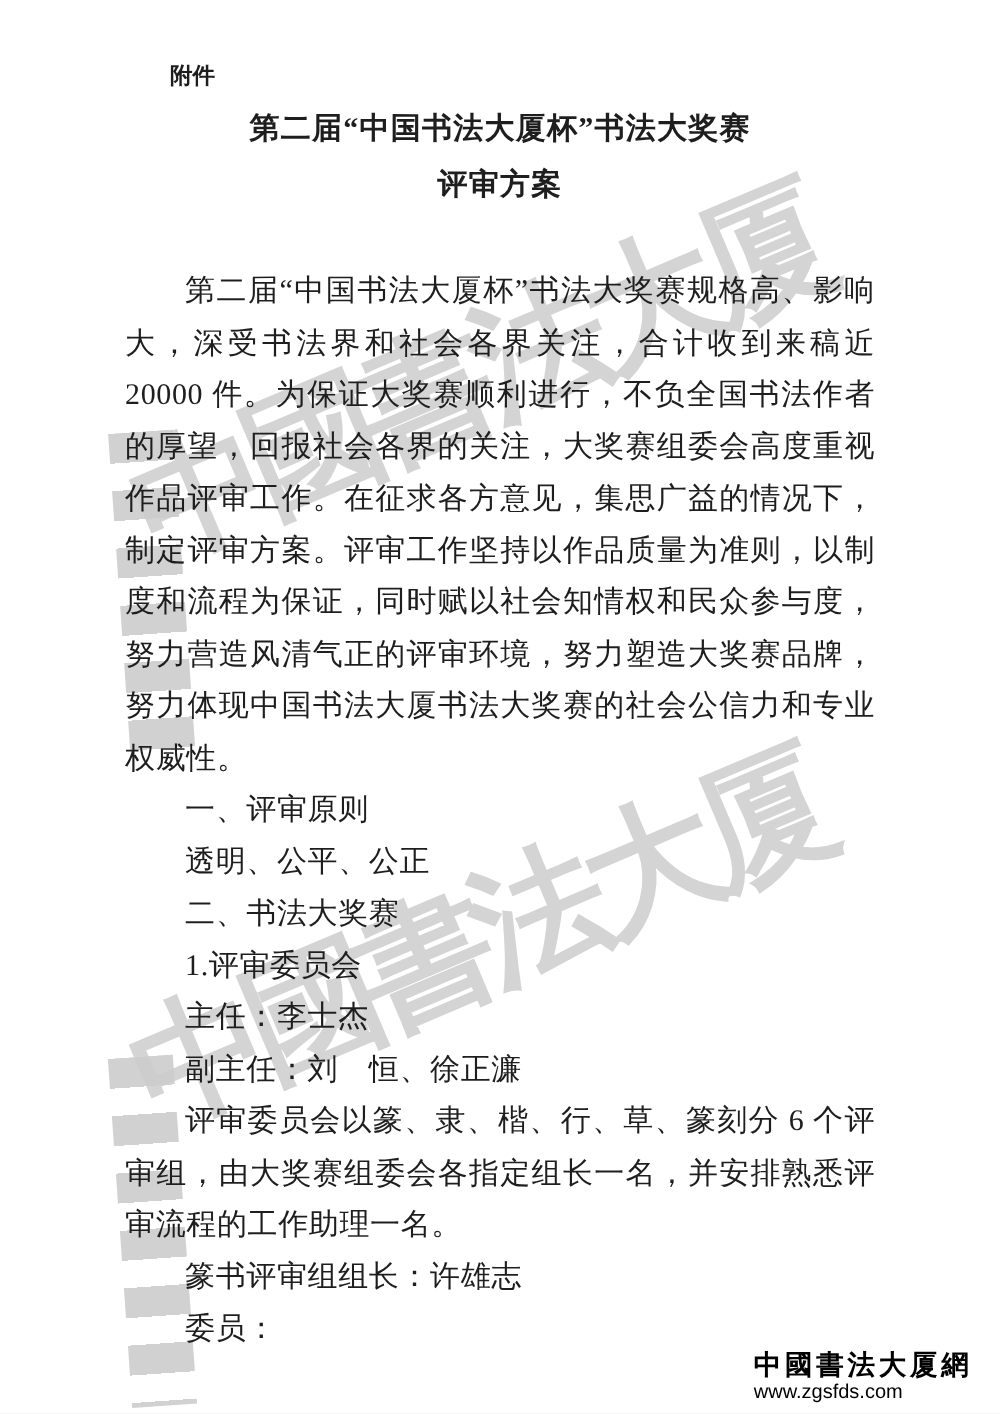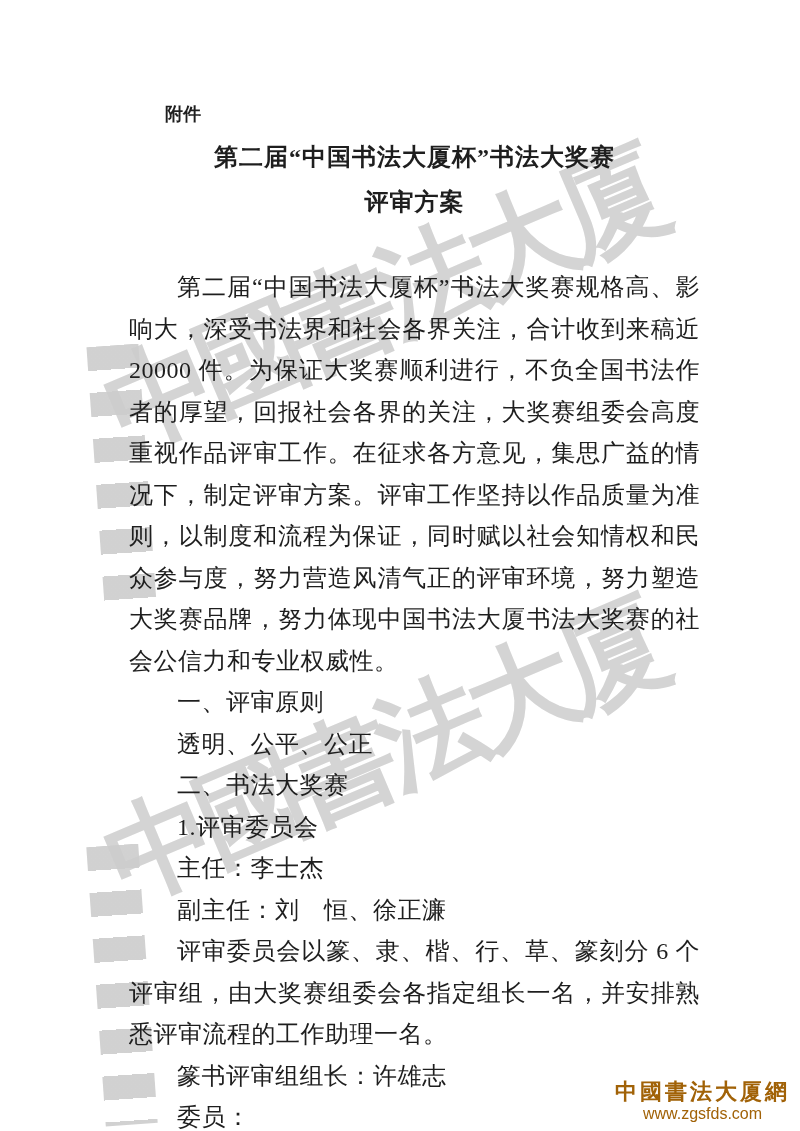--- a/index.html
+++ b/index.html
@@ -48,23 +48,22 @@
       rgba(0,0,0,0) 24px, rgba(0,0,0,0) 46px);
     transform: rotate(-4deg);
   }
   .wm-seal1 { left: 96px; top: 345px; height: 275px; }
   .wm-seal2 { left: 96px; top: 845px; height: 280px; }
   
   .content {
     position: absolute;
     inset: 0;
     z-index: 1;
-    padding: 94px 100px 0 100px;
+    padding: 40px 100px 0 100px;
     box-sizing: border-box;
-    margin-left: 29px;
   }
   .attach {
     font-size: 18px;
     font-weight: bold;
     line-height: 41px;
     text-indent: 2em;
   }
   .title-line {
     font-size: 24px;
     font-weight: bold;
@@ -86,25 +85,25 @@
     font-size: 24px;
     font-weight: normal;
     line-height: 41.5px;
     letter-spacing: 0.5px;
     margin: 0;
     text-indent: 2em;
   }
   
   .site-wm {
     position: absolute;
-    right: 10px;
+    right: 22px;
     bottom: 8px;
     z-index: 2;
-    text-align: center;
-    color: #a16207;
+    text-align: left;
+    color: #000000;
   }
   .site-wm-name {
     font-size: 22px;
     font-weight: bold;
     letter-spacing: 3px;
     line-height: 26px;
     font-family: "Liberation Serif", "DejaVu Serif", serif;
   }
   .site-wm-url {
     font-size: 16px;

